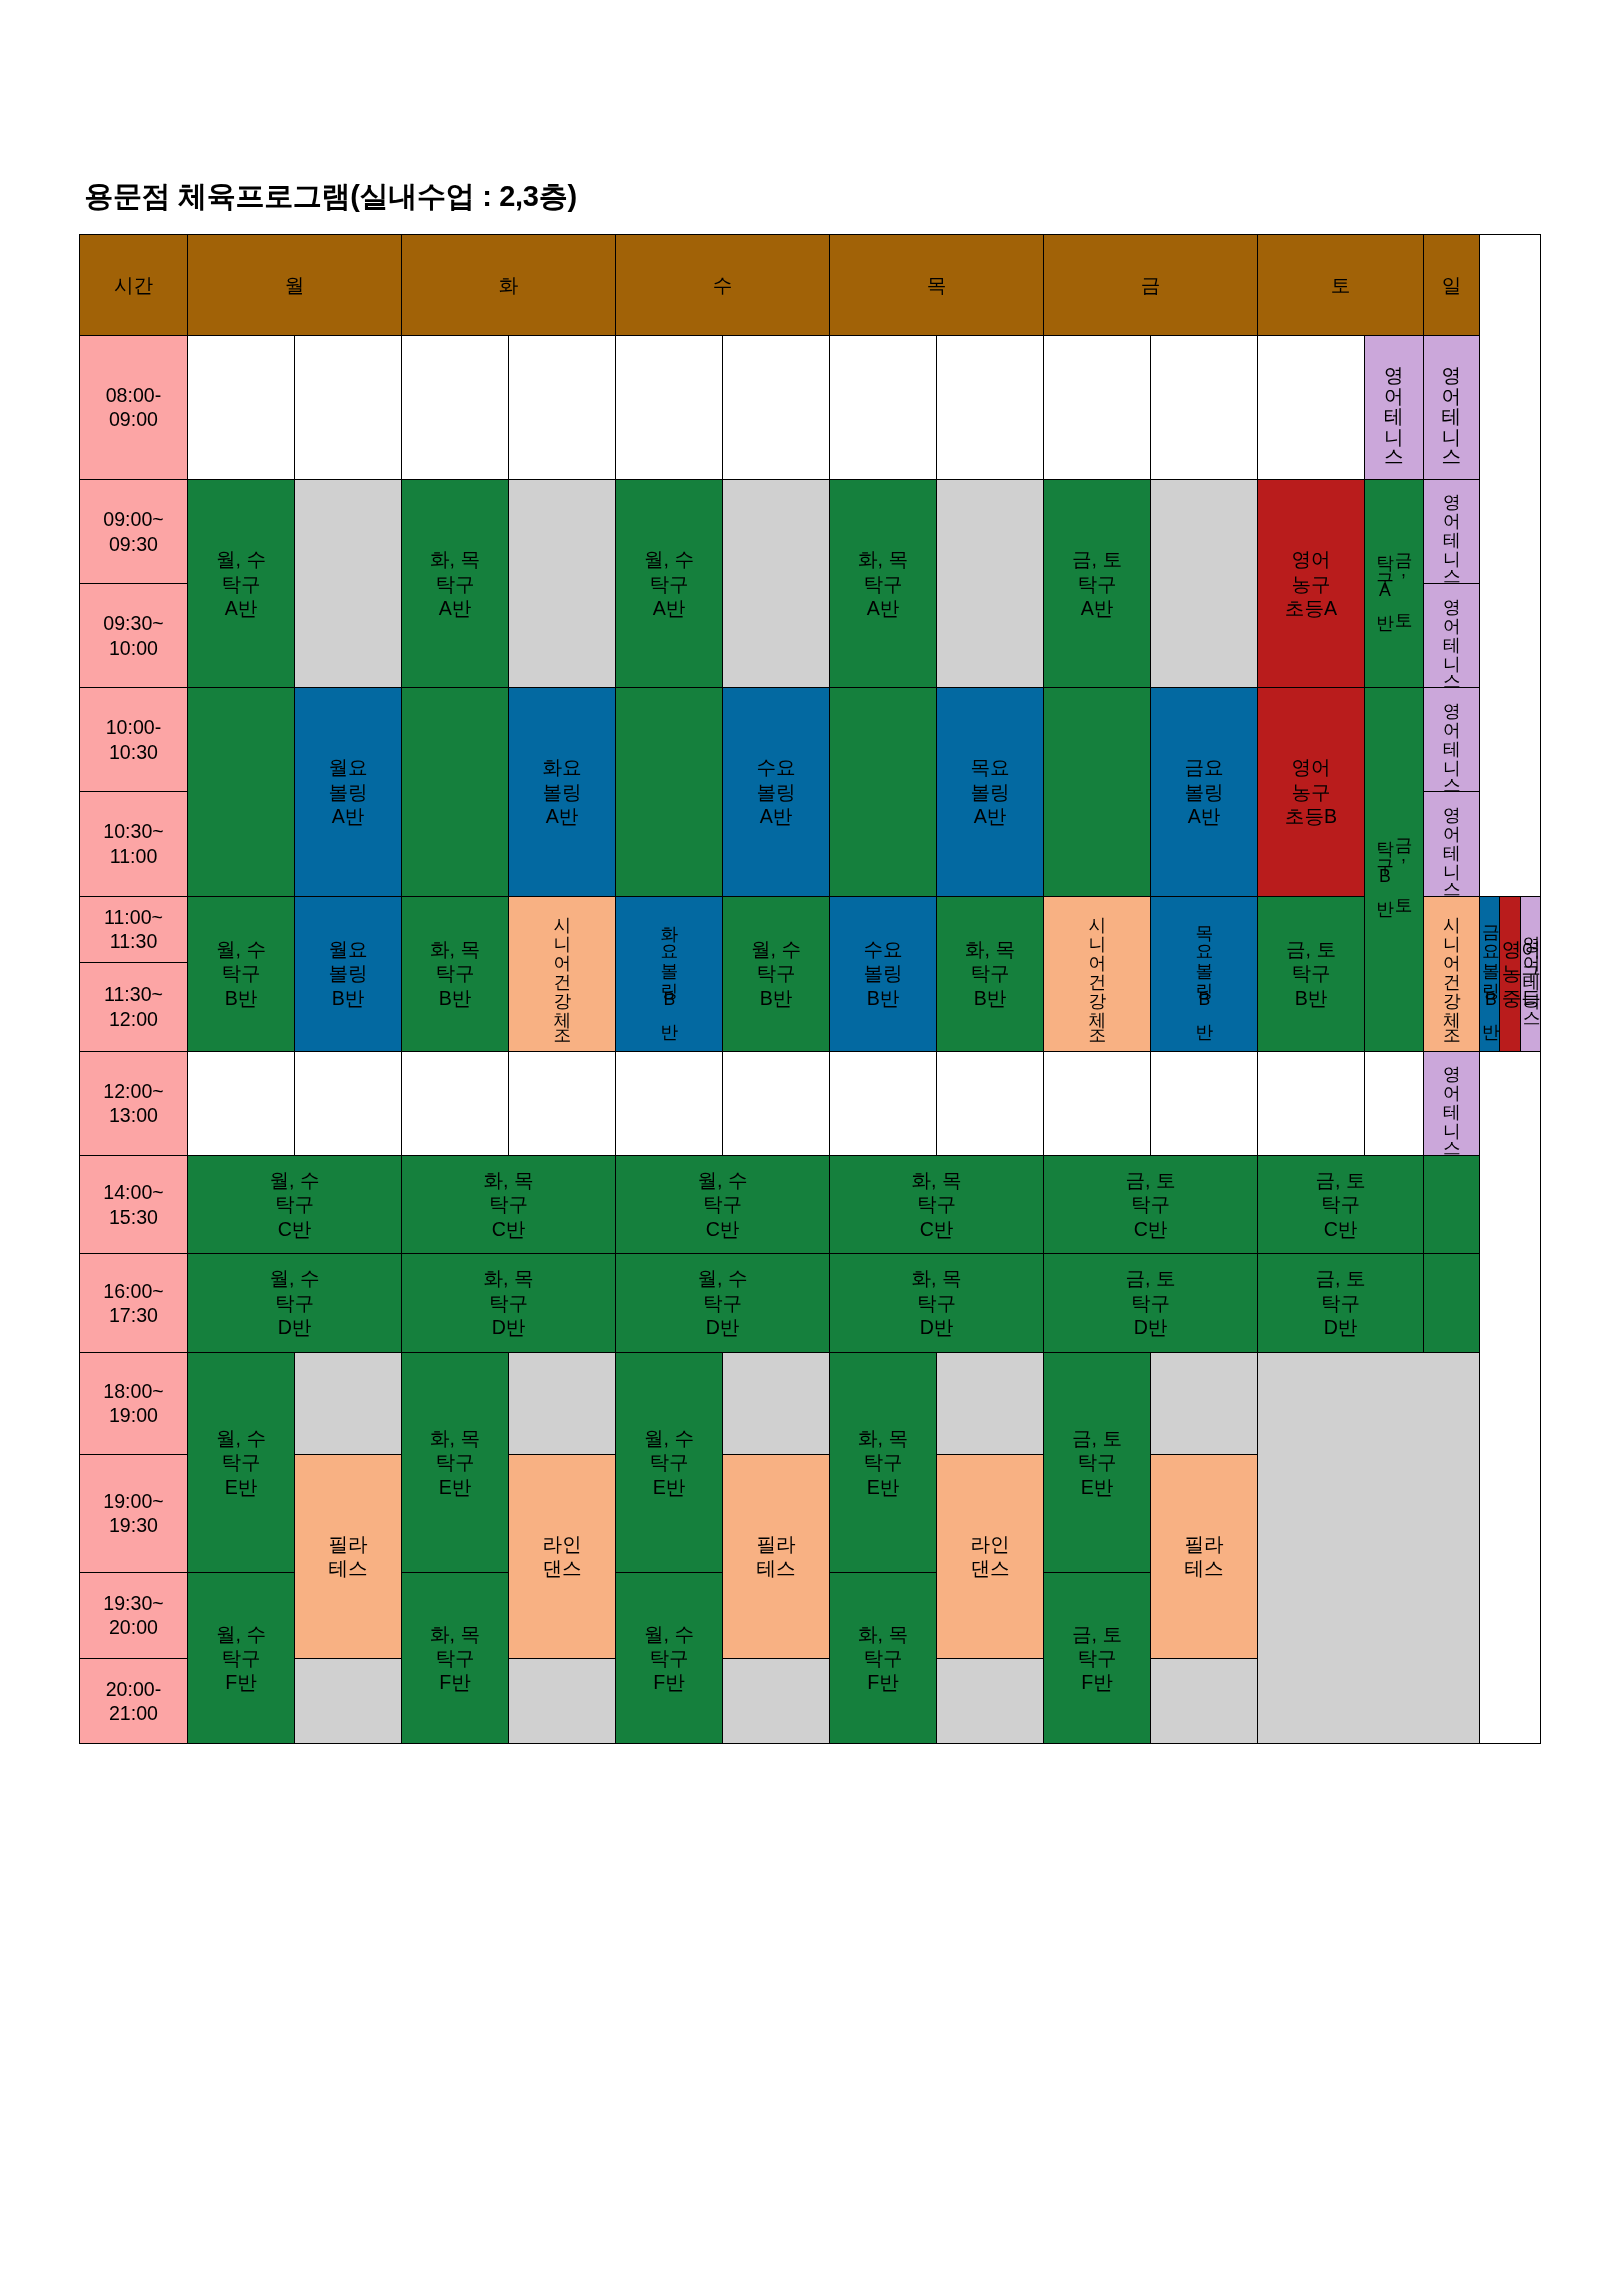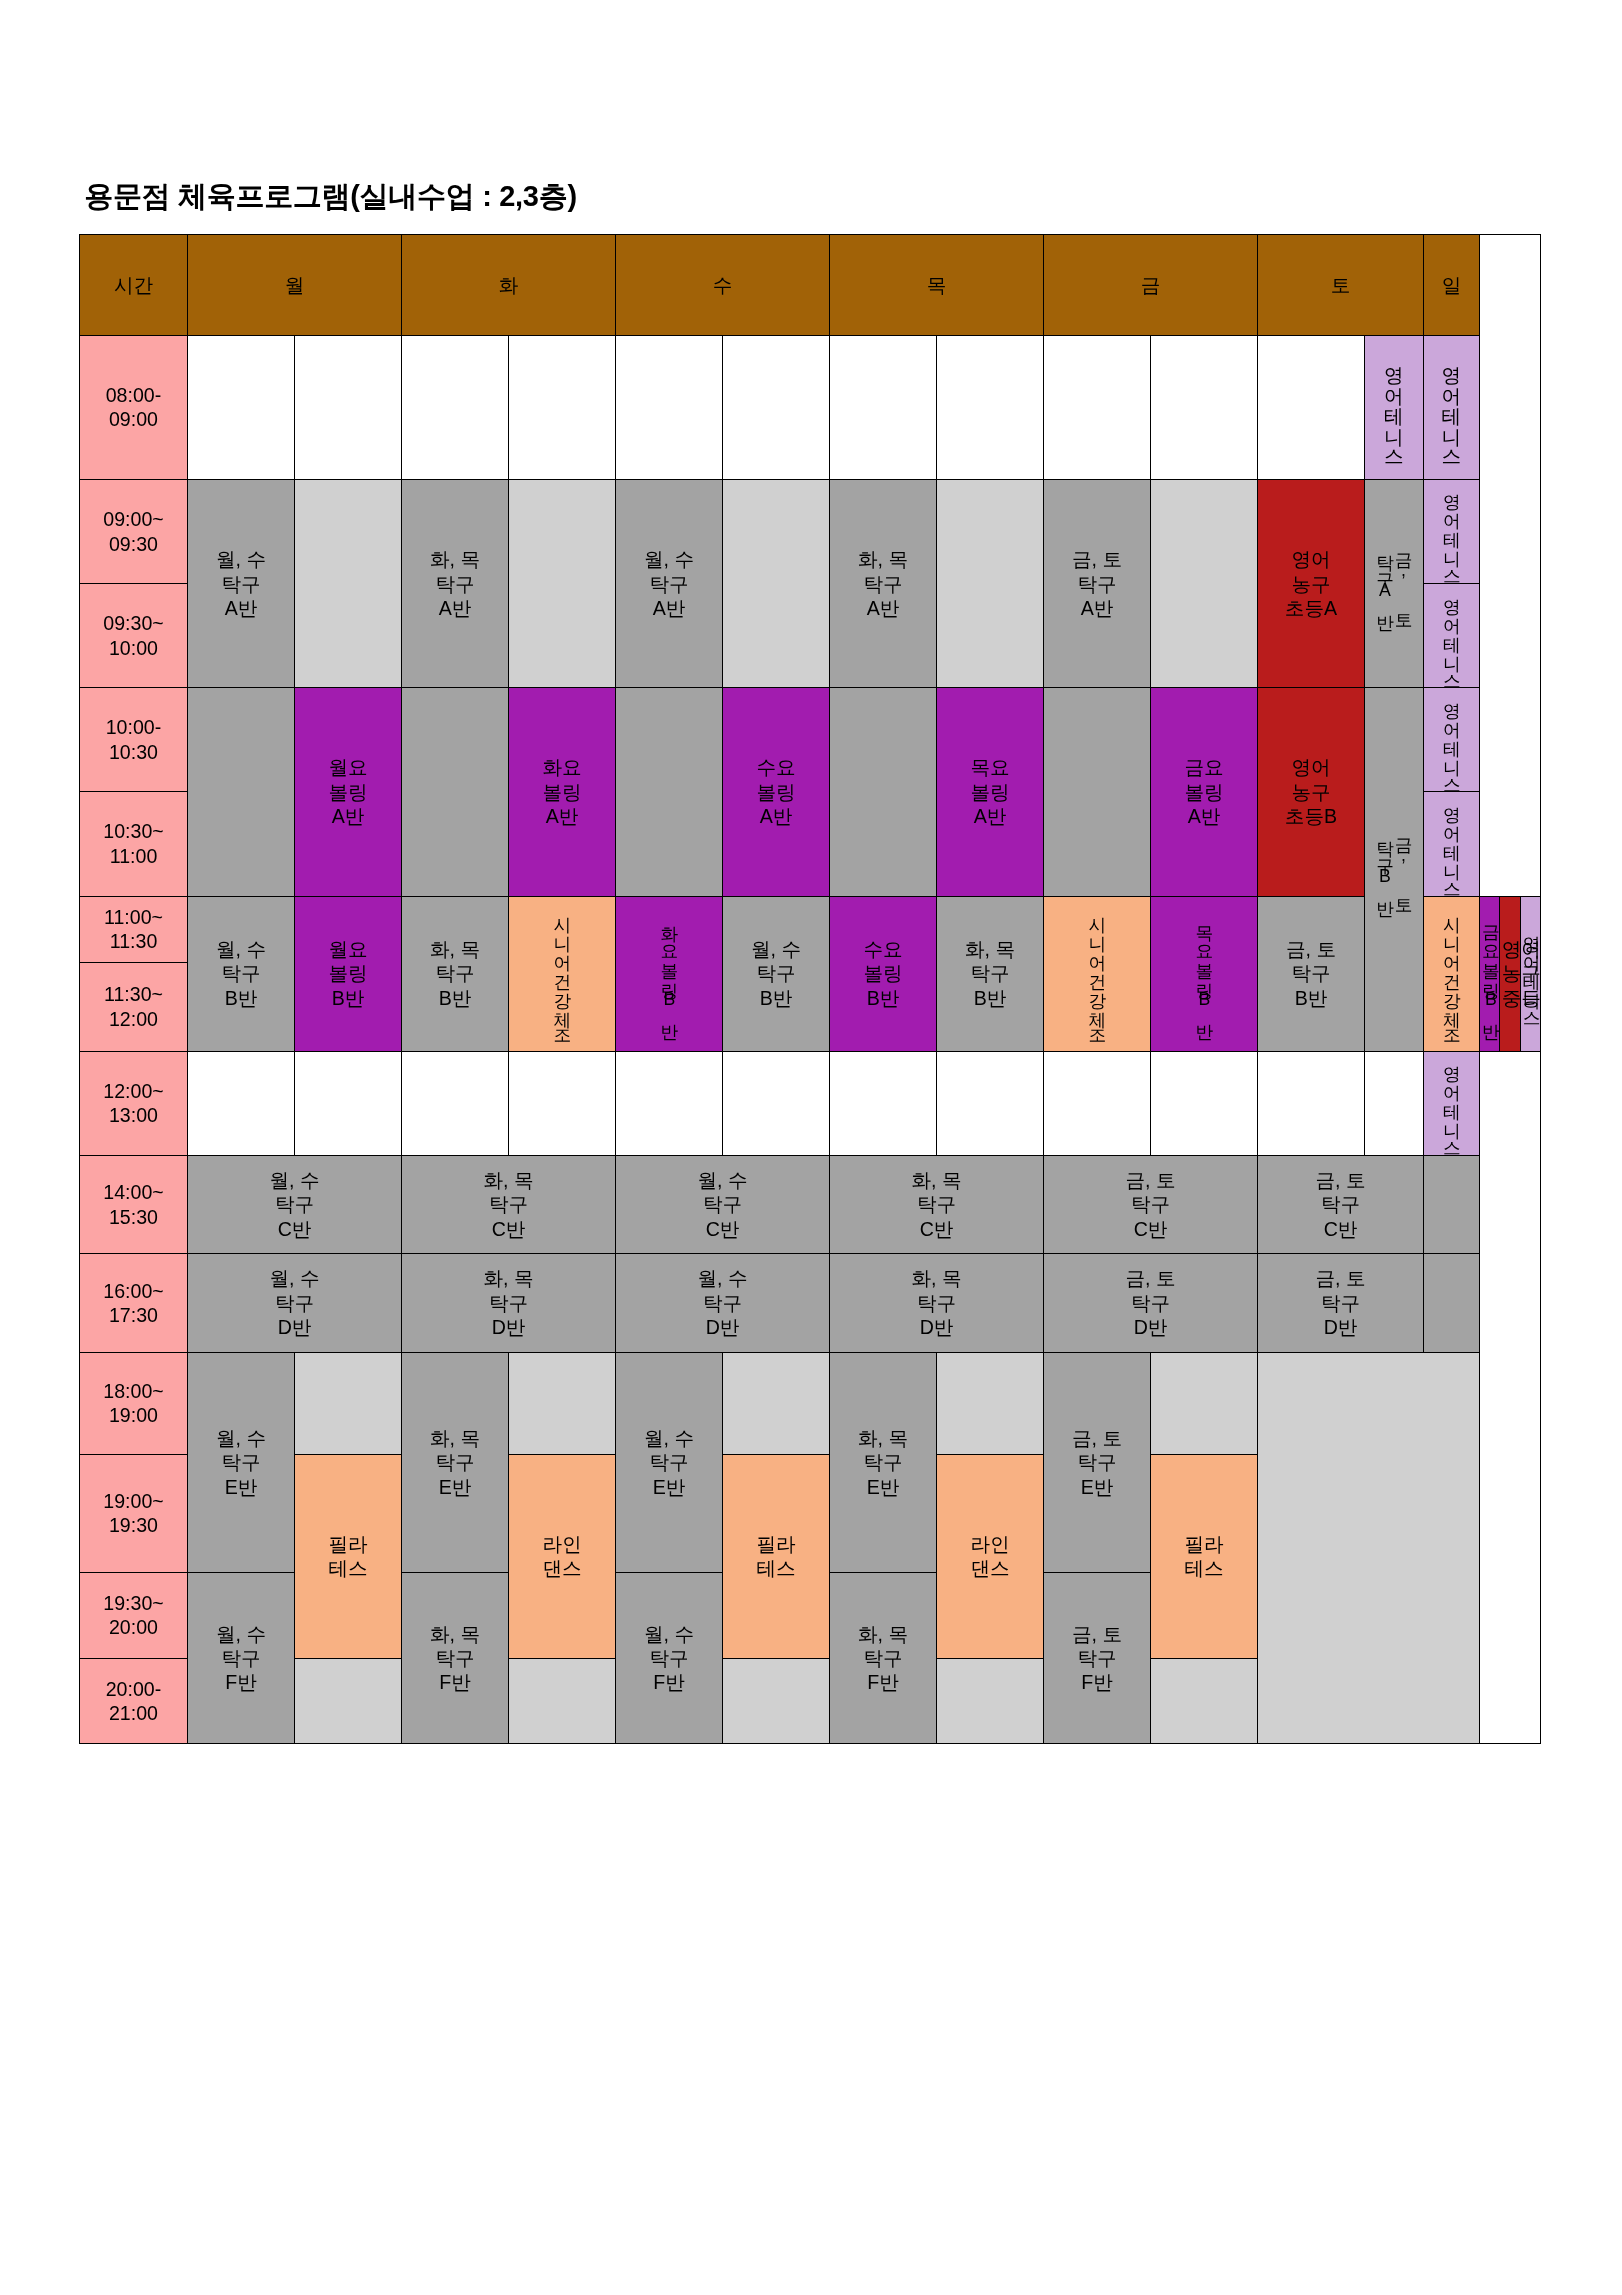--- a/index.html
+++ b/index.html
@@ -53,22 +53,22 @@
     font-size: 25px;
     font-weight: normal;
     height: 97px;
   }
   td.time {
     background: #fca5a5;
     font-size: 19px;
     height: 63px;
   }
   
-  .blue   { background: #a3a3a3; }
-  .yellow { background: #a21caf; margin-left: 42px; }
+  .blue   { background: #15803d; }
+  .yellow { background: #0369a1; margin-left: 42px; }
   .gray   { background: #d0d0d0; }
   .green  { background: #b91c1c; }
   .purple { background: #cba7da; }
   .orange { background: #f8b183; }
   .white  { background: #ffffff; }
 
   
   .vert .vtext {
     writing-mode: vertical-rl;
     text-orientation: upright;

